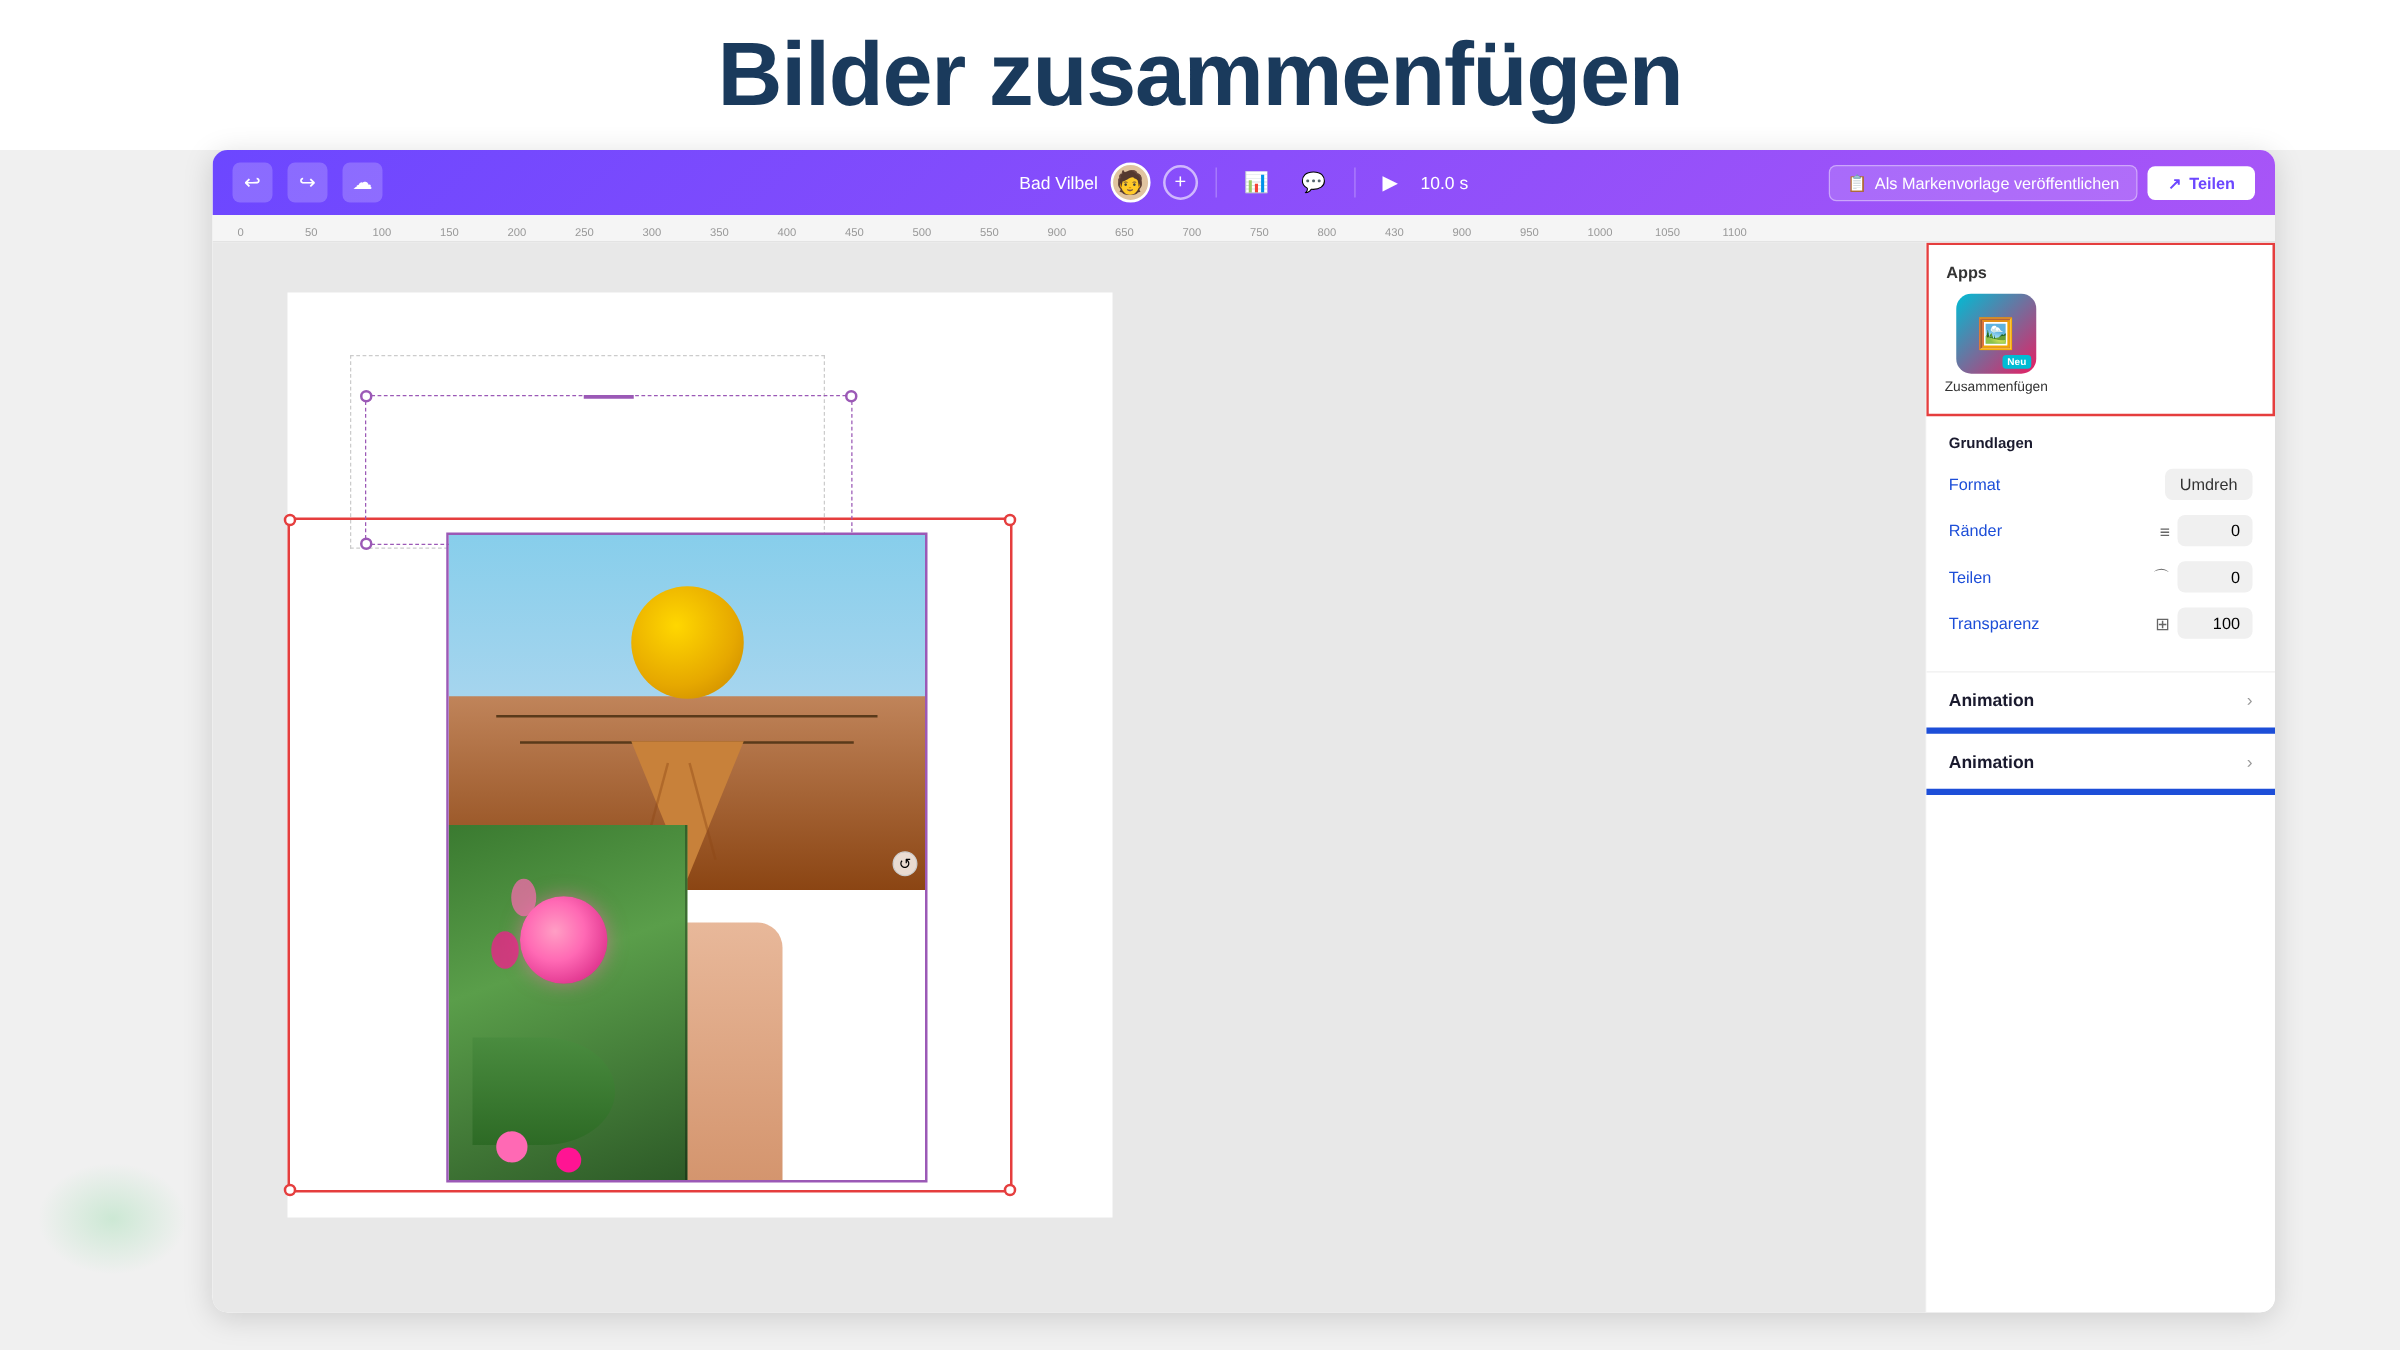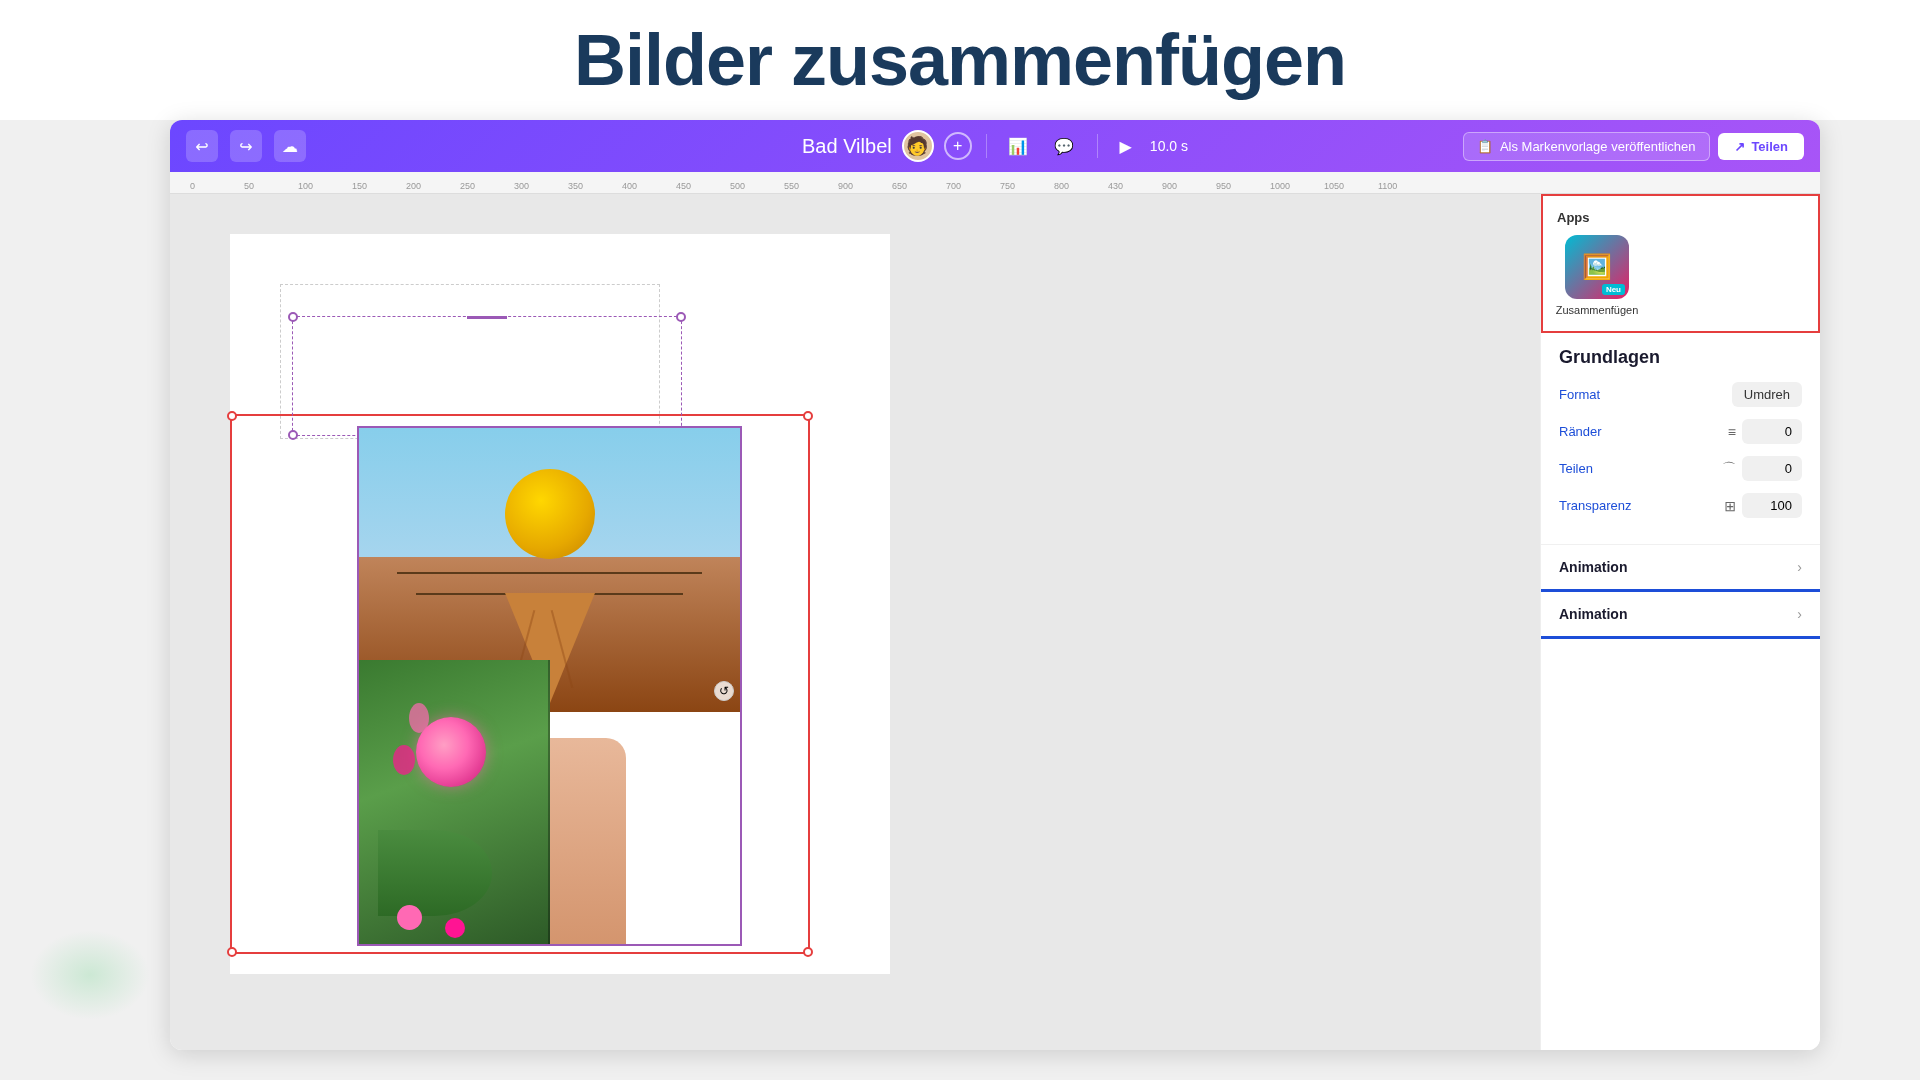--- a/index.html
+++ b/index.html
@@ -270,21 +270,21 @@
       line-height: 1.3;
     }
 
     
     .grundlagen-section {
       padding: 14px 18px;
       border-bottom: 1px solid #f0f0f0;
     }
 
     .grundlagen-title {
-      font-size: 18px;
+      font-size: 12px;
       font-weight: 600;
       color: #1a1a2e;
       margin-bottom: 14px;
     }
 
     .property-row {
       display: flex;
       align-items: center;
       margin-bottom: 12px;
     }
@@ -322,21 +322,21 @@
     }
 
     .property-icon {
       color: #666;
       font-size: 14px;
     }
 
     
     .expandable-section {
       padding: 14px 18px;
-      border-bottom: 3px solid #1d4ed8;
+      border-bottom: 5px solid #1d4ed8;
       display: flex;
       align-items: center;
       justify-content: space-between;
       cursor: pointer;
     }
 
     .expandable-title {
       font-size: 14px;
       font-weight: 600;
       color: #1a1a2e;
@@ -463,21 +463,21 @@
       <span>↩</span>
     </button>
     <button class="toolbar-btn">
       <span>↪</span>
     </button>
     <button class="toolbar-btn">
       <span>☁</span>
     </button>
 
     <div style="position:absolute;left:50%;transform:translateX(-50%);display:flex;align-items:center;gap:10px;">
-      <span style="color:white;font-size:20px;font-weight:500;text-align:center;">Bad Vilbel</span>
+      <span style="color:white;font-size:14px;font-weight:500;text-align:center;">Bad Vilbel</span>
       <div class="toolbar-avatar">🧑</div>
       <button class="plus-btn">
         <span>+</span>
       </button>
       <div class="separator"></div>
       <button class="toolbar-icon-btn">
         <span>📊</span>
       </button>
       <button class="toolbar-icon-btn">
         <span>💬</span>

